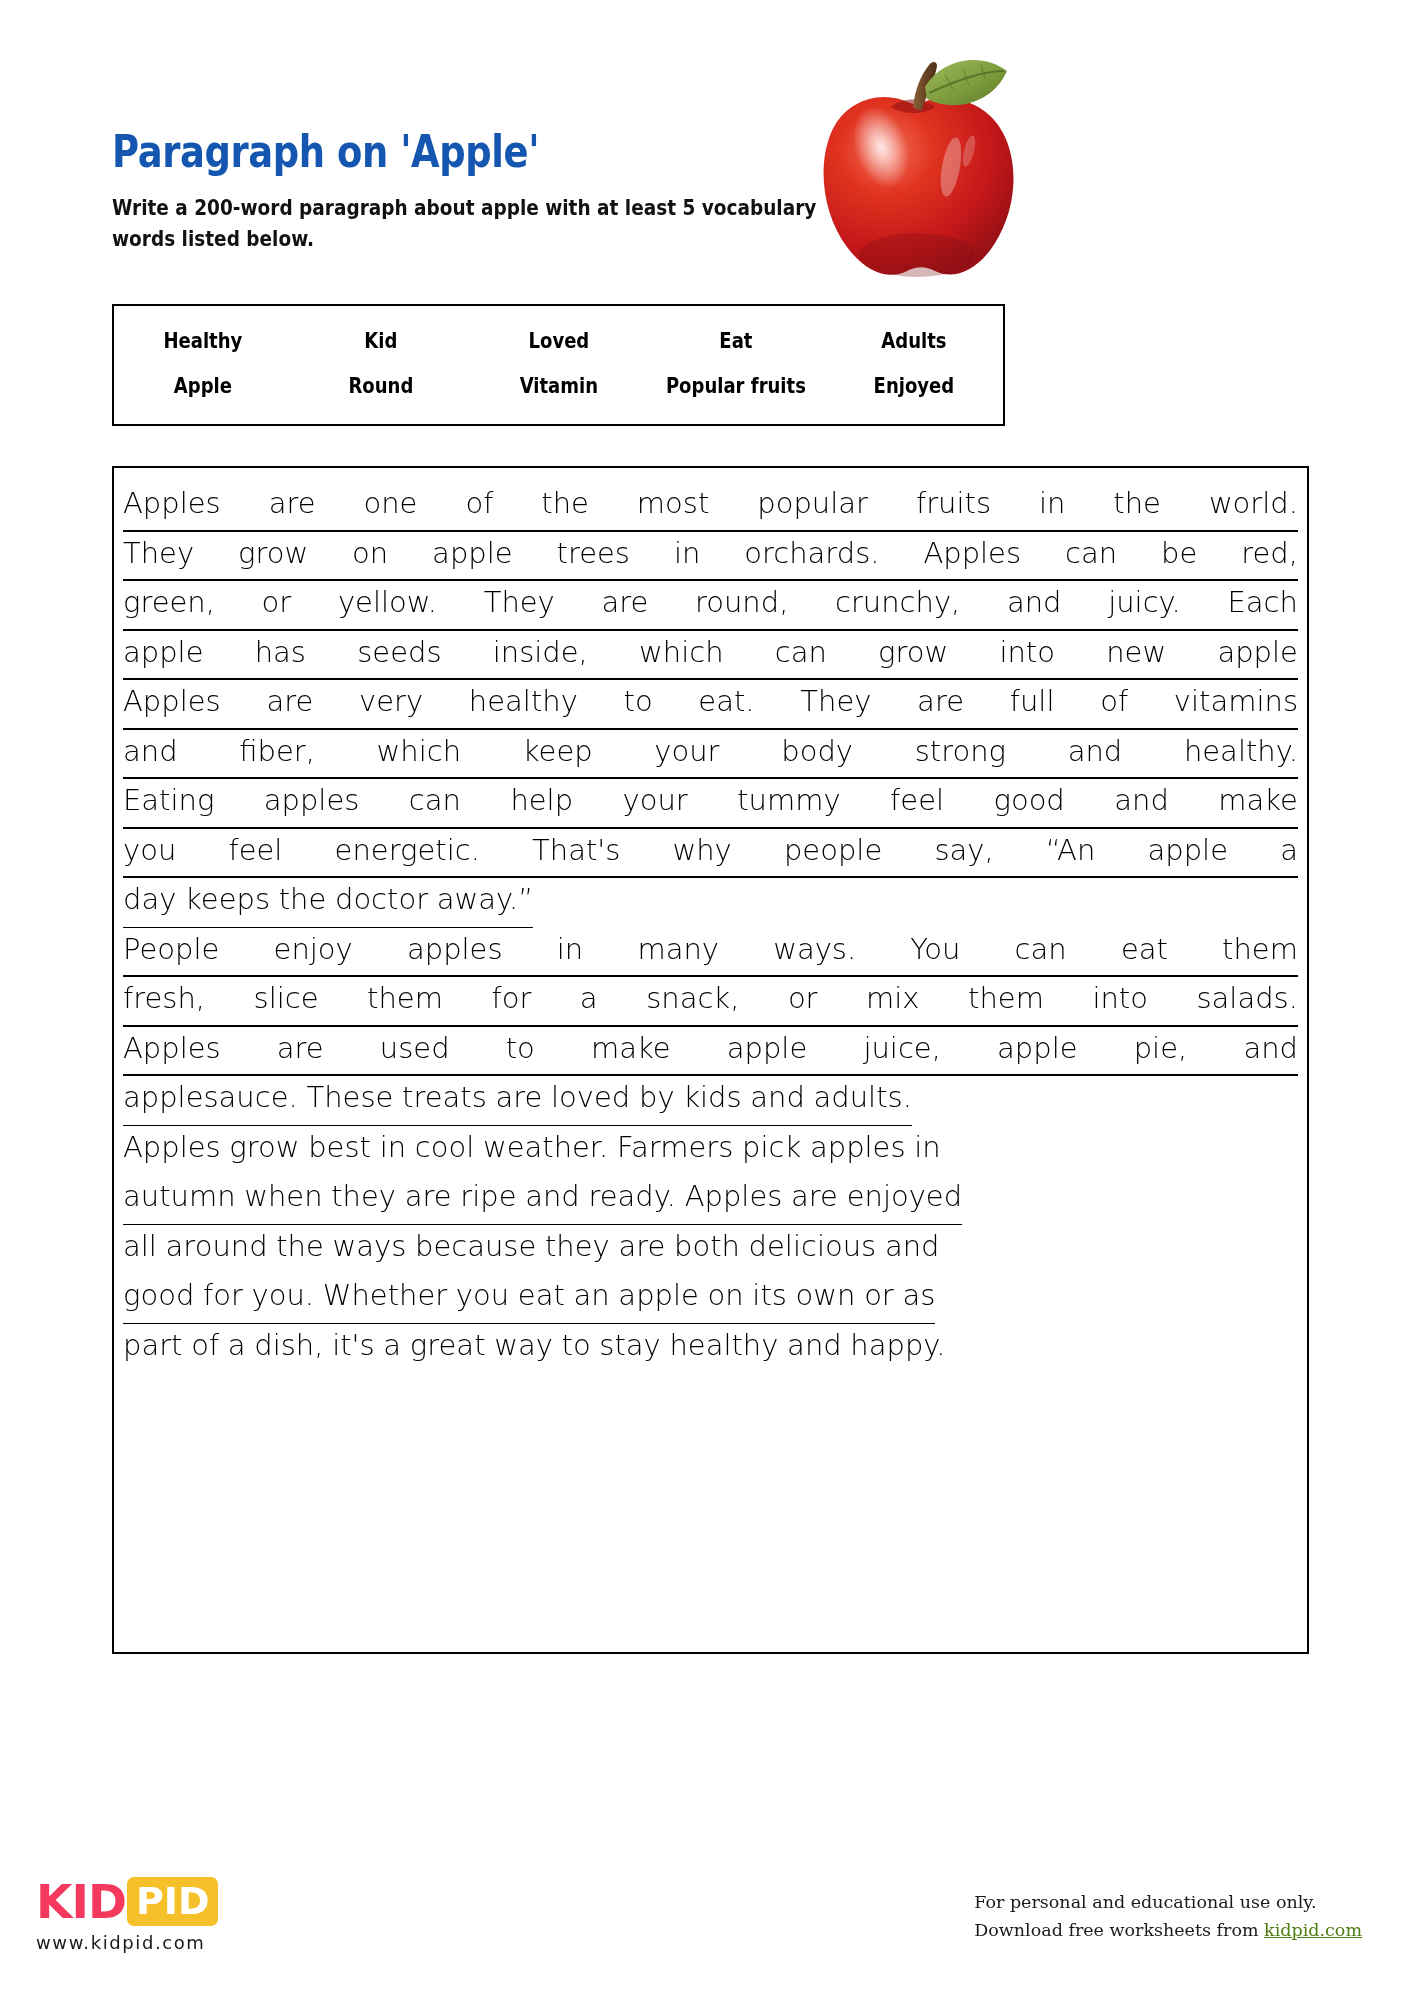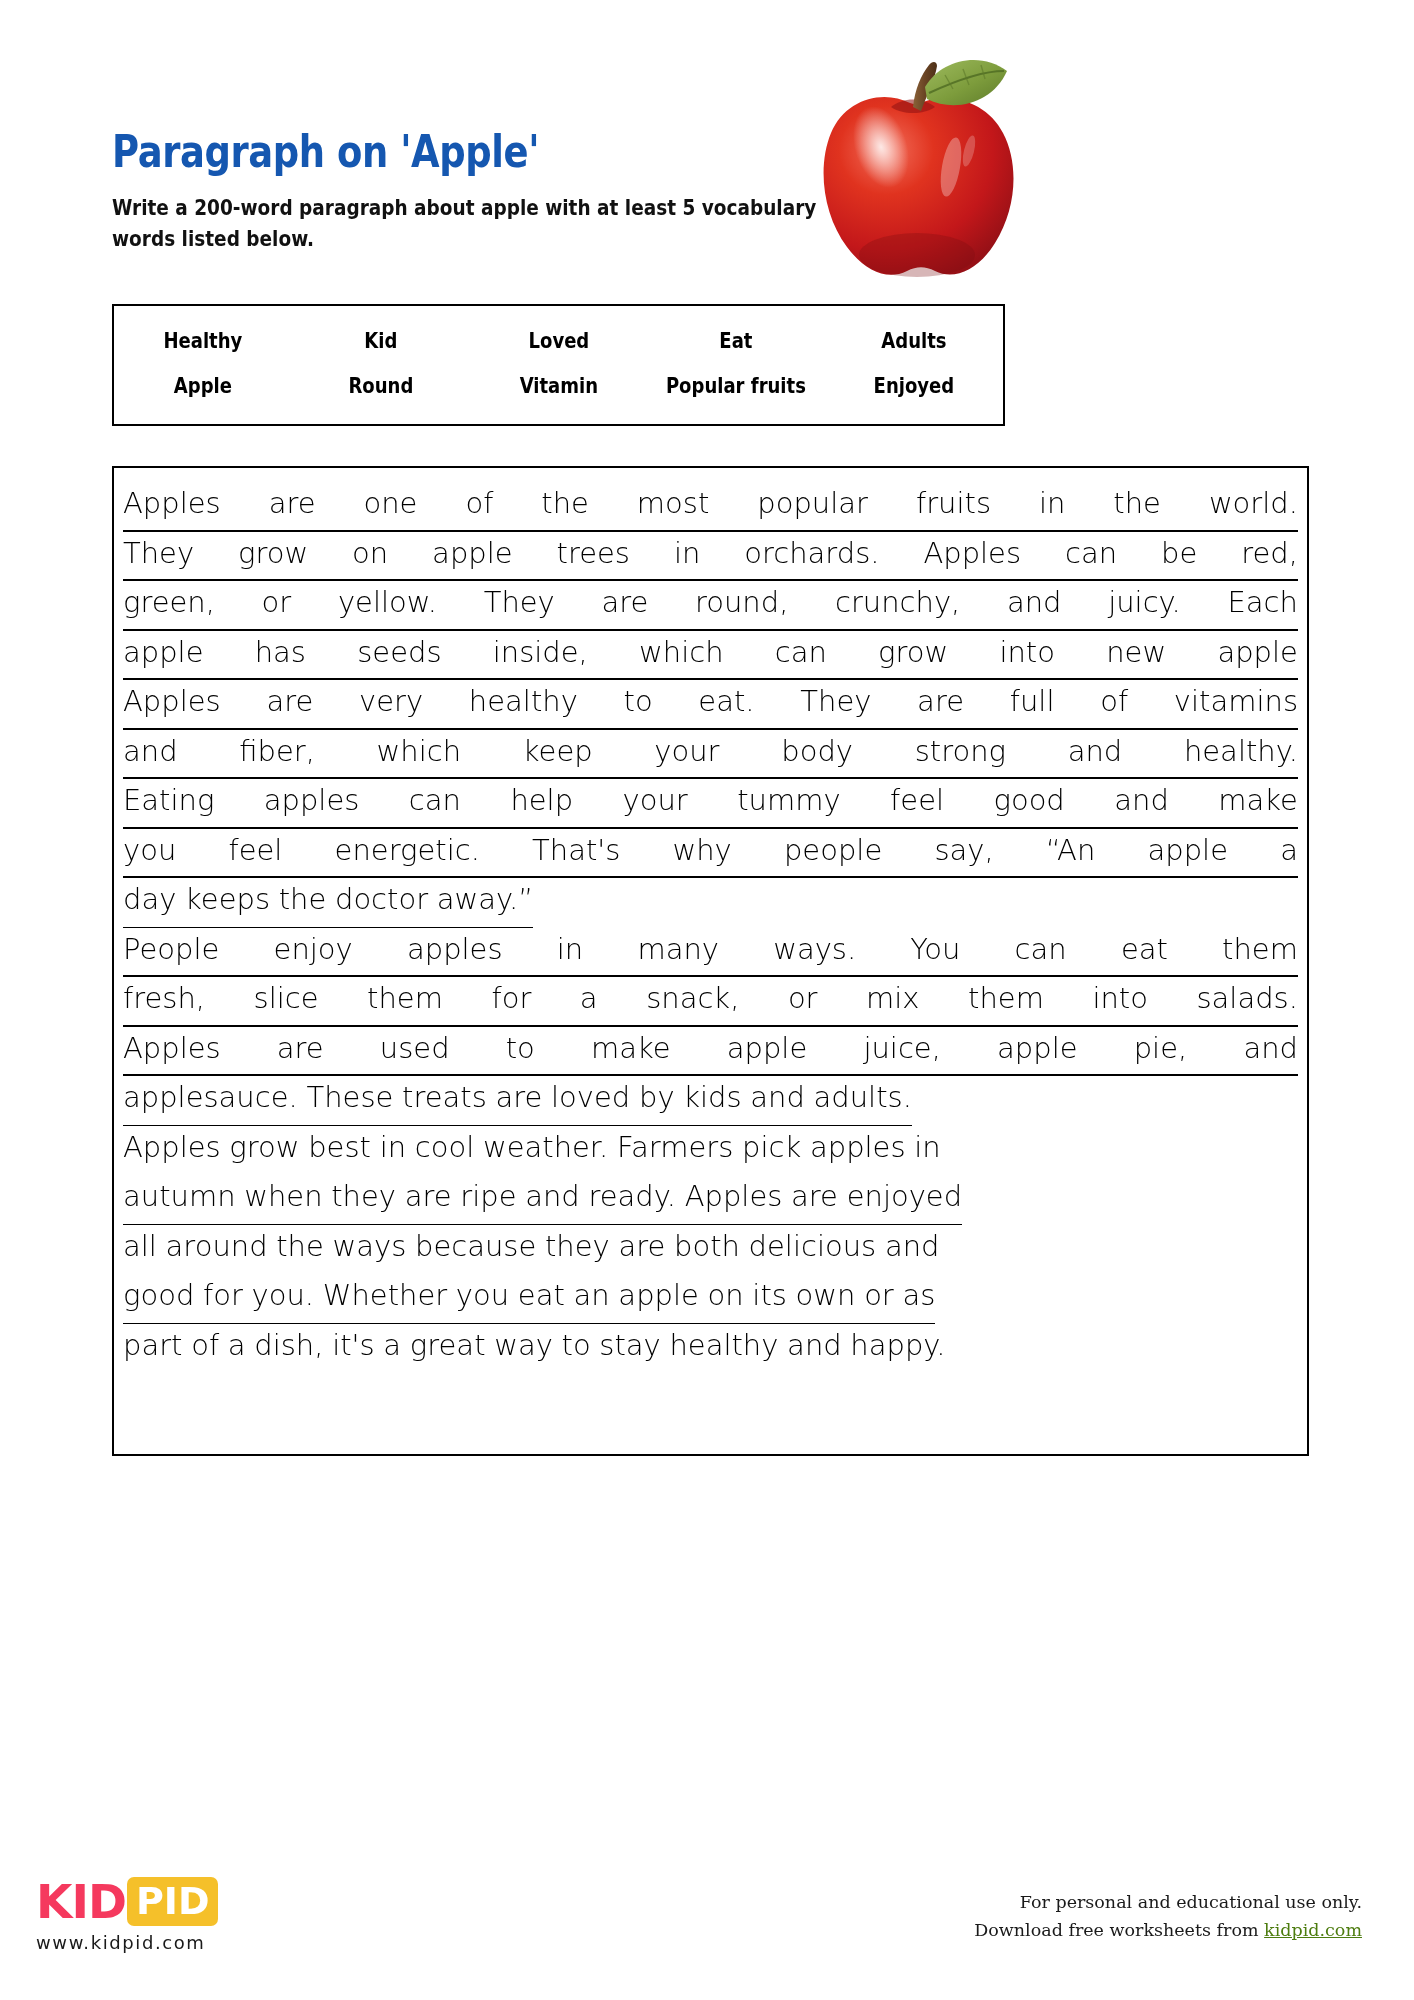--- a/index.html
+++ b/index.html
@@ -85,21 +85,21 @@
     white-space: nowrap;
     transform: scaleX(0.88);
   }
 
   
   .writing-box {
     position: absolute;
     left: 112px;
     top: 466px;
     width: 1197px;
-    height: 990px;
+    height: 1188px;
     border: 2.2px solid #000000;
     padding: 14px 9px 0 9px;
   }
 
   .text-line {
     font-family: "DejaVu Sans", sans-serif;
     font-weight: 300;
     font-size: 29px;
     color: #000000;
     height: 49.5px;
@@ -173,21 +173,21 @@
     font-family: "DejaVu Sans", sans-serif;
     font-size: 18px;
     color: #1a1a1a;
     letter-spacing: 1.6px;
   }
 
   .footer-note {
     position: absolute;
     right: 52px;
     top: 1888px;
-    text-align: right;
+    text-align: left;
     font-family: "DejaVu Serif", serif;
     font-size: 17.5px;
     color: #1a1a1a;
     line-height: 1.62;
   }
 
   .footer-note a,
   .footer-link {
     color: #4d7c0f;
     text-decoration: underline;

